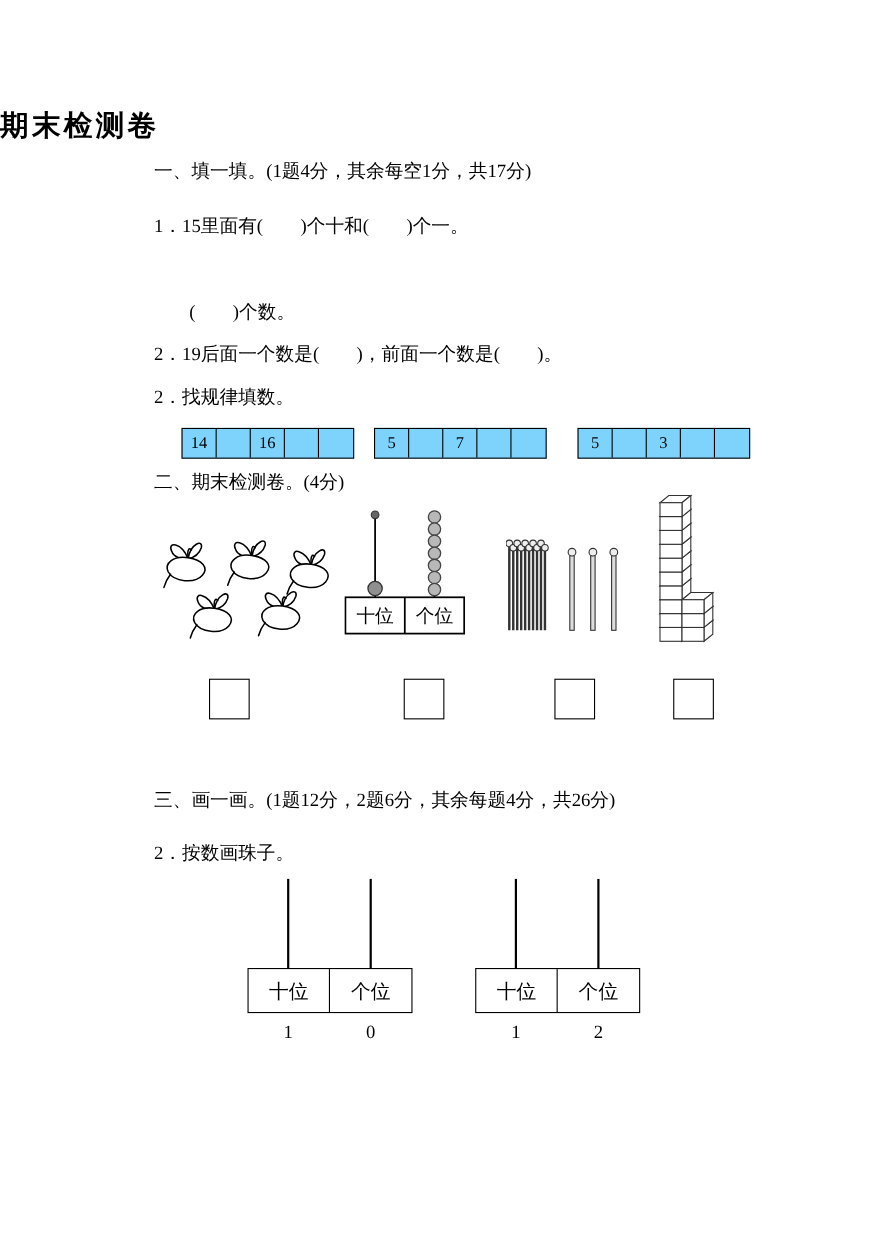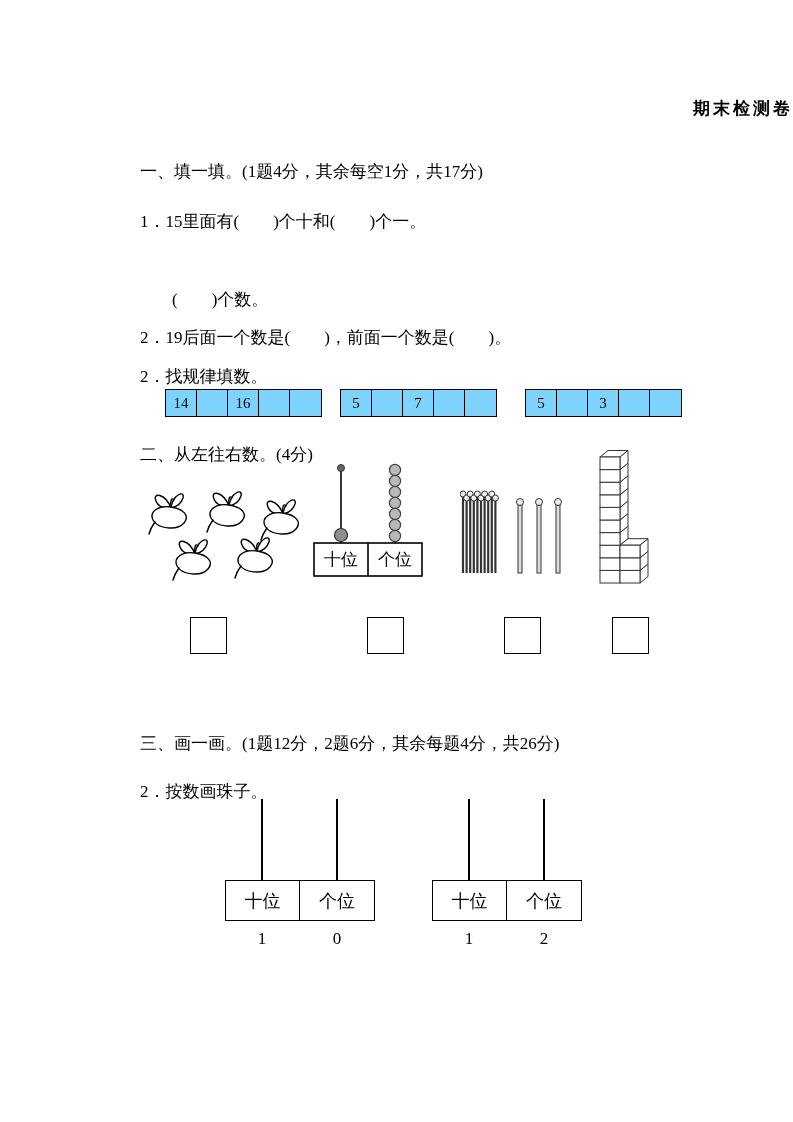--- a/index.html
+++ b/index.html
@@ -5,23 +5,23 @@
   * { margin:0; padding:0; box-sizing:border-box; }
   html,body { background:#ffffff; }
   .page {
     position:relative; width:793px; height:1122px; margin:0 auto;
     background:#ffffff; color:#000;
     font-family:"Liberation Serif","DejaVu Serif",serif;
     overflow:hidden;
   }
   .title {
     position:absolute; top:97px; left:0; width:100%;
-    text-align:right; font-size:17px; font-weight:bold; letter-spacing:3px;
-  }
-  .line { position:absolute; font-size:17px; line-height:20px; white-space:pre;margin-top:16px; }
+    text-align:left; font-size:26px; font-weight:bold; letter-spacing:3px;
+  }
+  .line { position:absolute; font-size:17px; line-height:20px; white-space:pre; }
   
   .seq-table { position:absolute; top:389px; display:flex; border:1.5px solid #000; background:#7dd3fc; }
   .seq-cell {
     width:31px; height:26px; border-right:1.5px solid #000;
     display:flex; align-items:center; justify-content:center; font-size:15px;
   }
   .seq-cell:last-child { border-right:none; }
   
   .illus { position:absolute; }
   .rd  { fill:#fff; stroke:#000; stroke-width:1.4; stroke-linejoin:round; }
@@ -68,21 +68,21 @@
       <div class="seq-cell"></div>
     </div>
   <div class="seq-table" style="left:525px">
       <div class="seq-cell">5</div>
       <div class="seq-cell"></div>
       <div class="seq-cell">3</div>
       <div class="seq-cell"></div>
       <div class="seq-cell"></div>
     </div>
 
-  <div class="line" style="left:140px;top:429px">二、从左往右数。(4分)</div>
+  <div class="line" style="left:140px;top:429px">二、期末检测卷。(4分)</div>
 
   <svg class="illus" style="left:142px;top:486px" width="172" height="105">
     <defs>
       <g id="radish">
         <path class="rd" d="M25,20 C27,6 39,2 37,10 C35,16 30,19 25,20"></path>
         <path class="rd" d="M25,20 C19,5 6,4 10,13 C12,19 20,21 25,20"></path>
         <path class="rdl" d="M25,19 C24,12 26,9 28,12"></path>
         <path class="rd" d="M25,19 C12,17 3,24 7,32 C12,41 31,43 38,35 C44,28 38,21 25,19 Z"></path>
         <path class="rdl" d="M9,34 C6,38 4,42 3,46"></path>
       </g>

